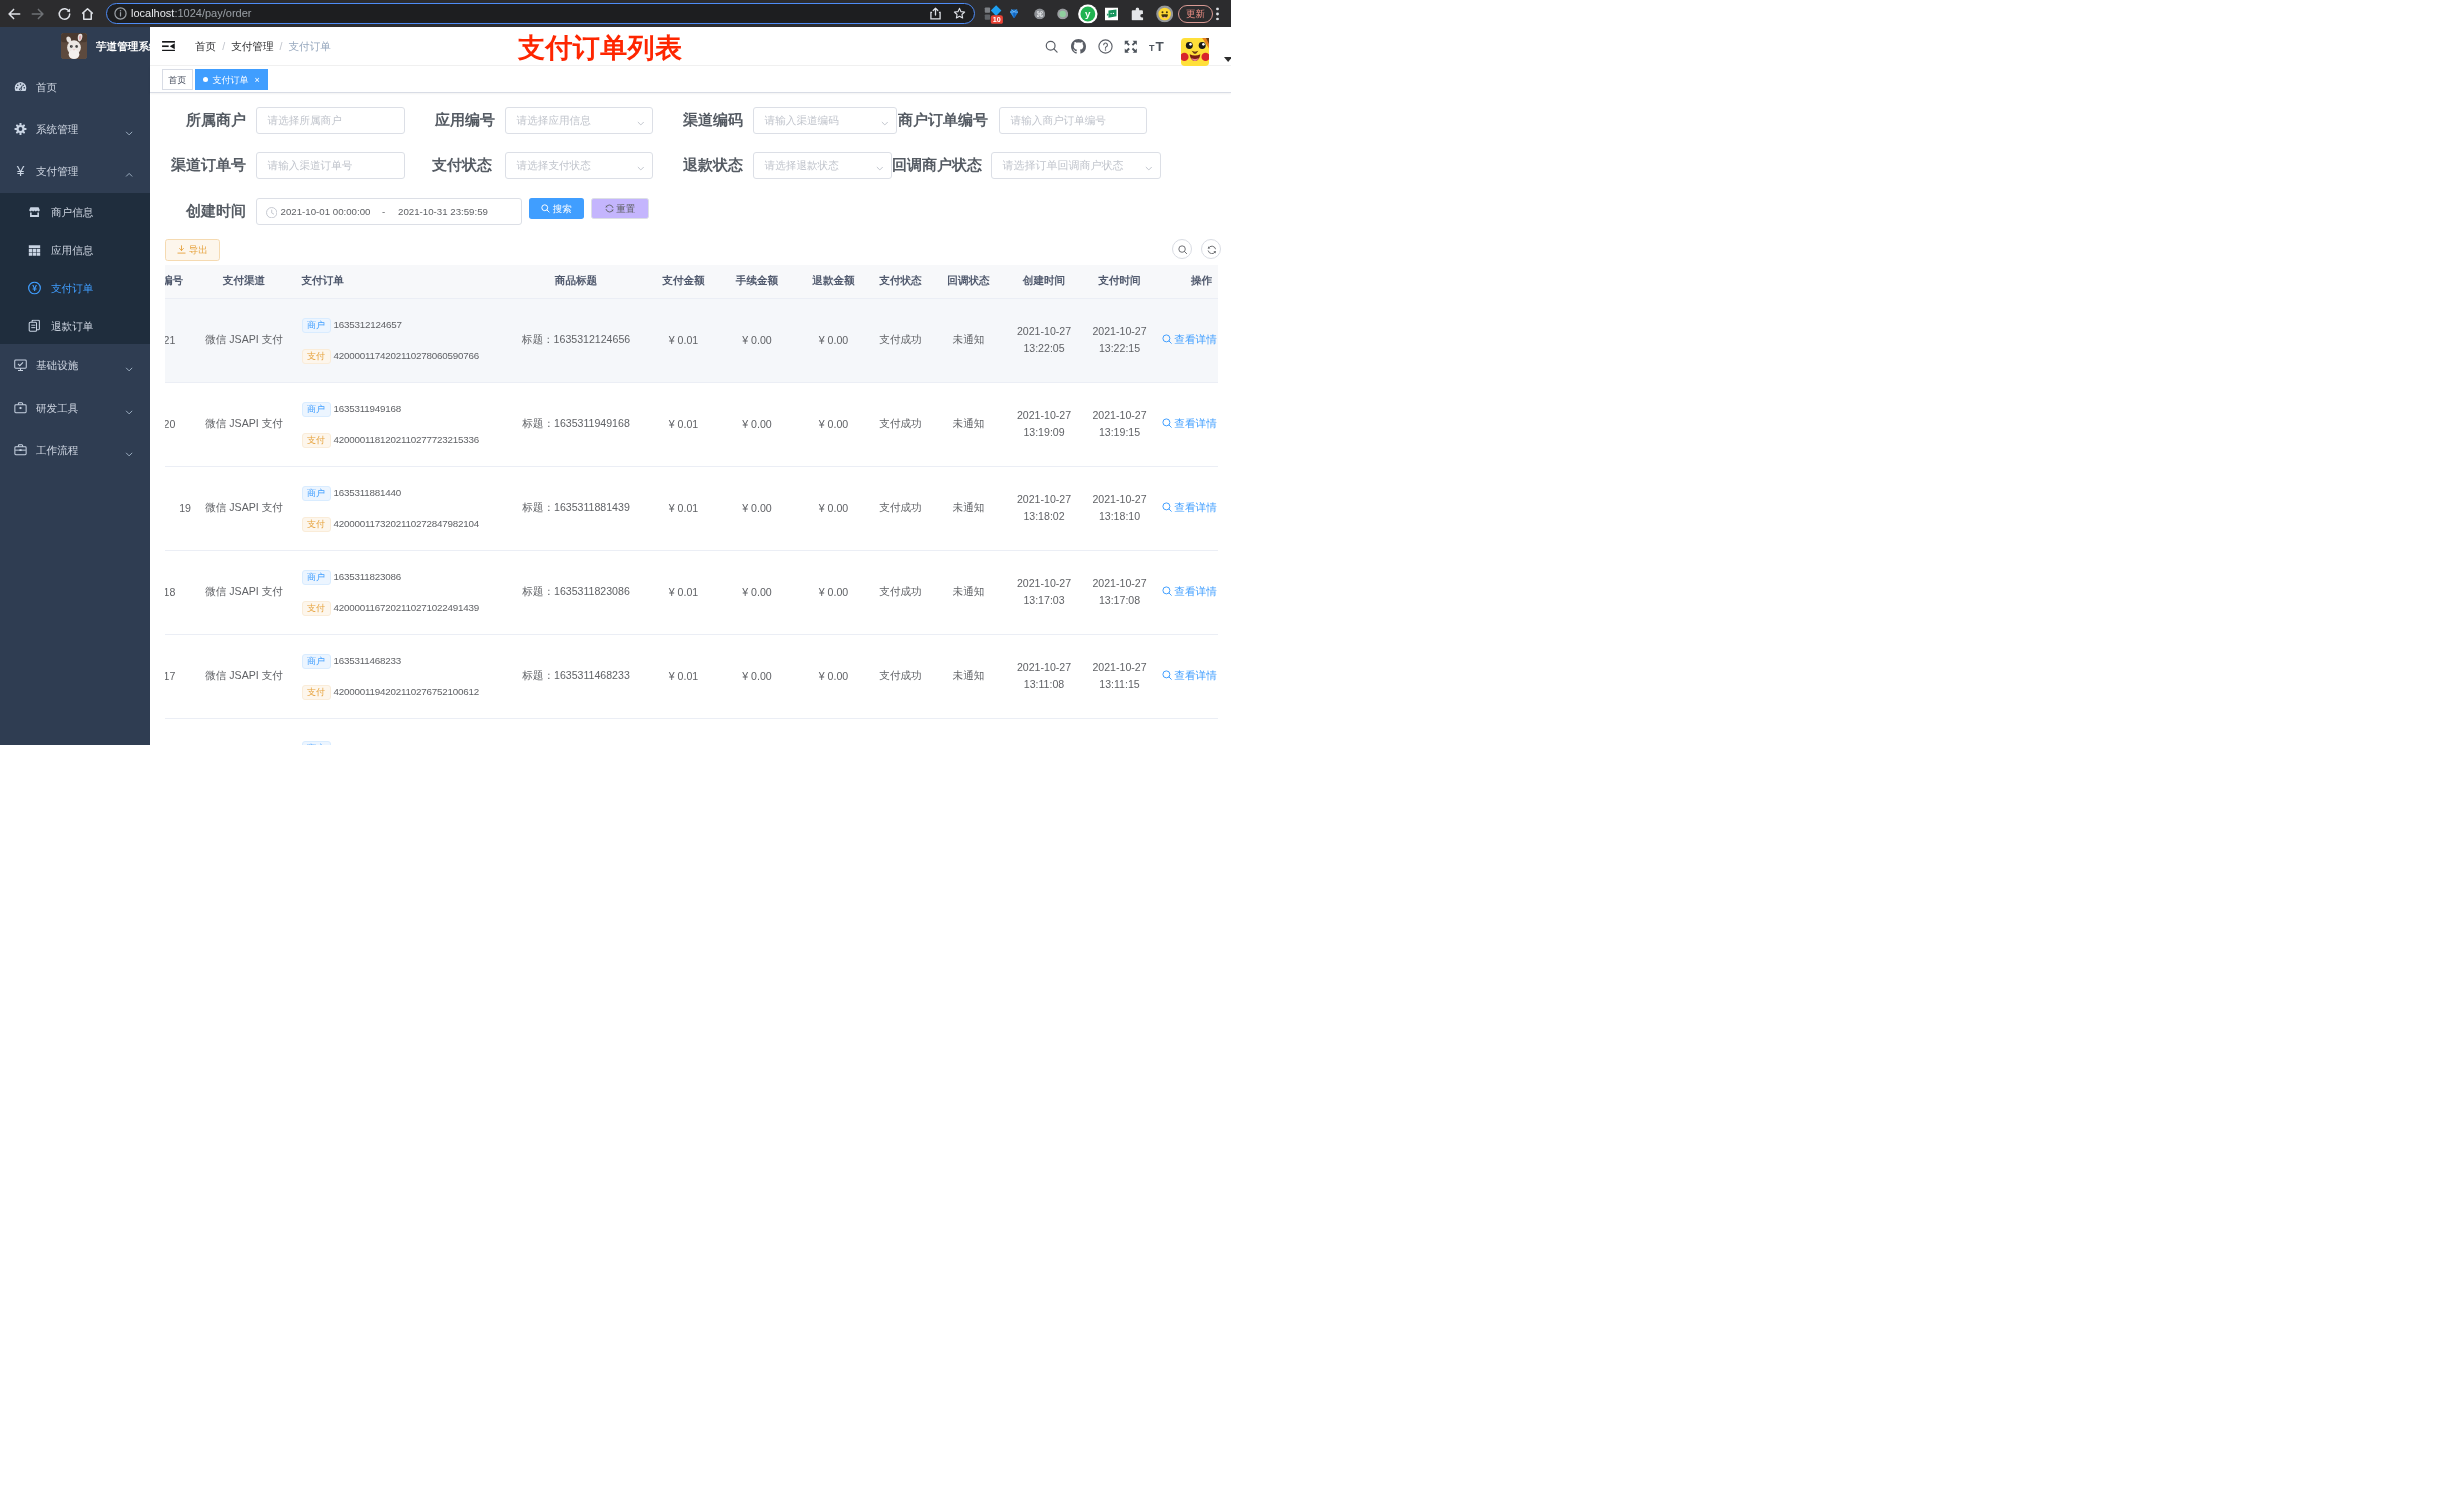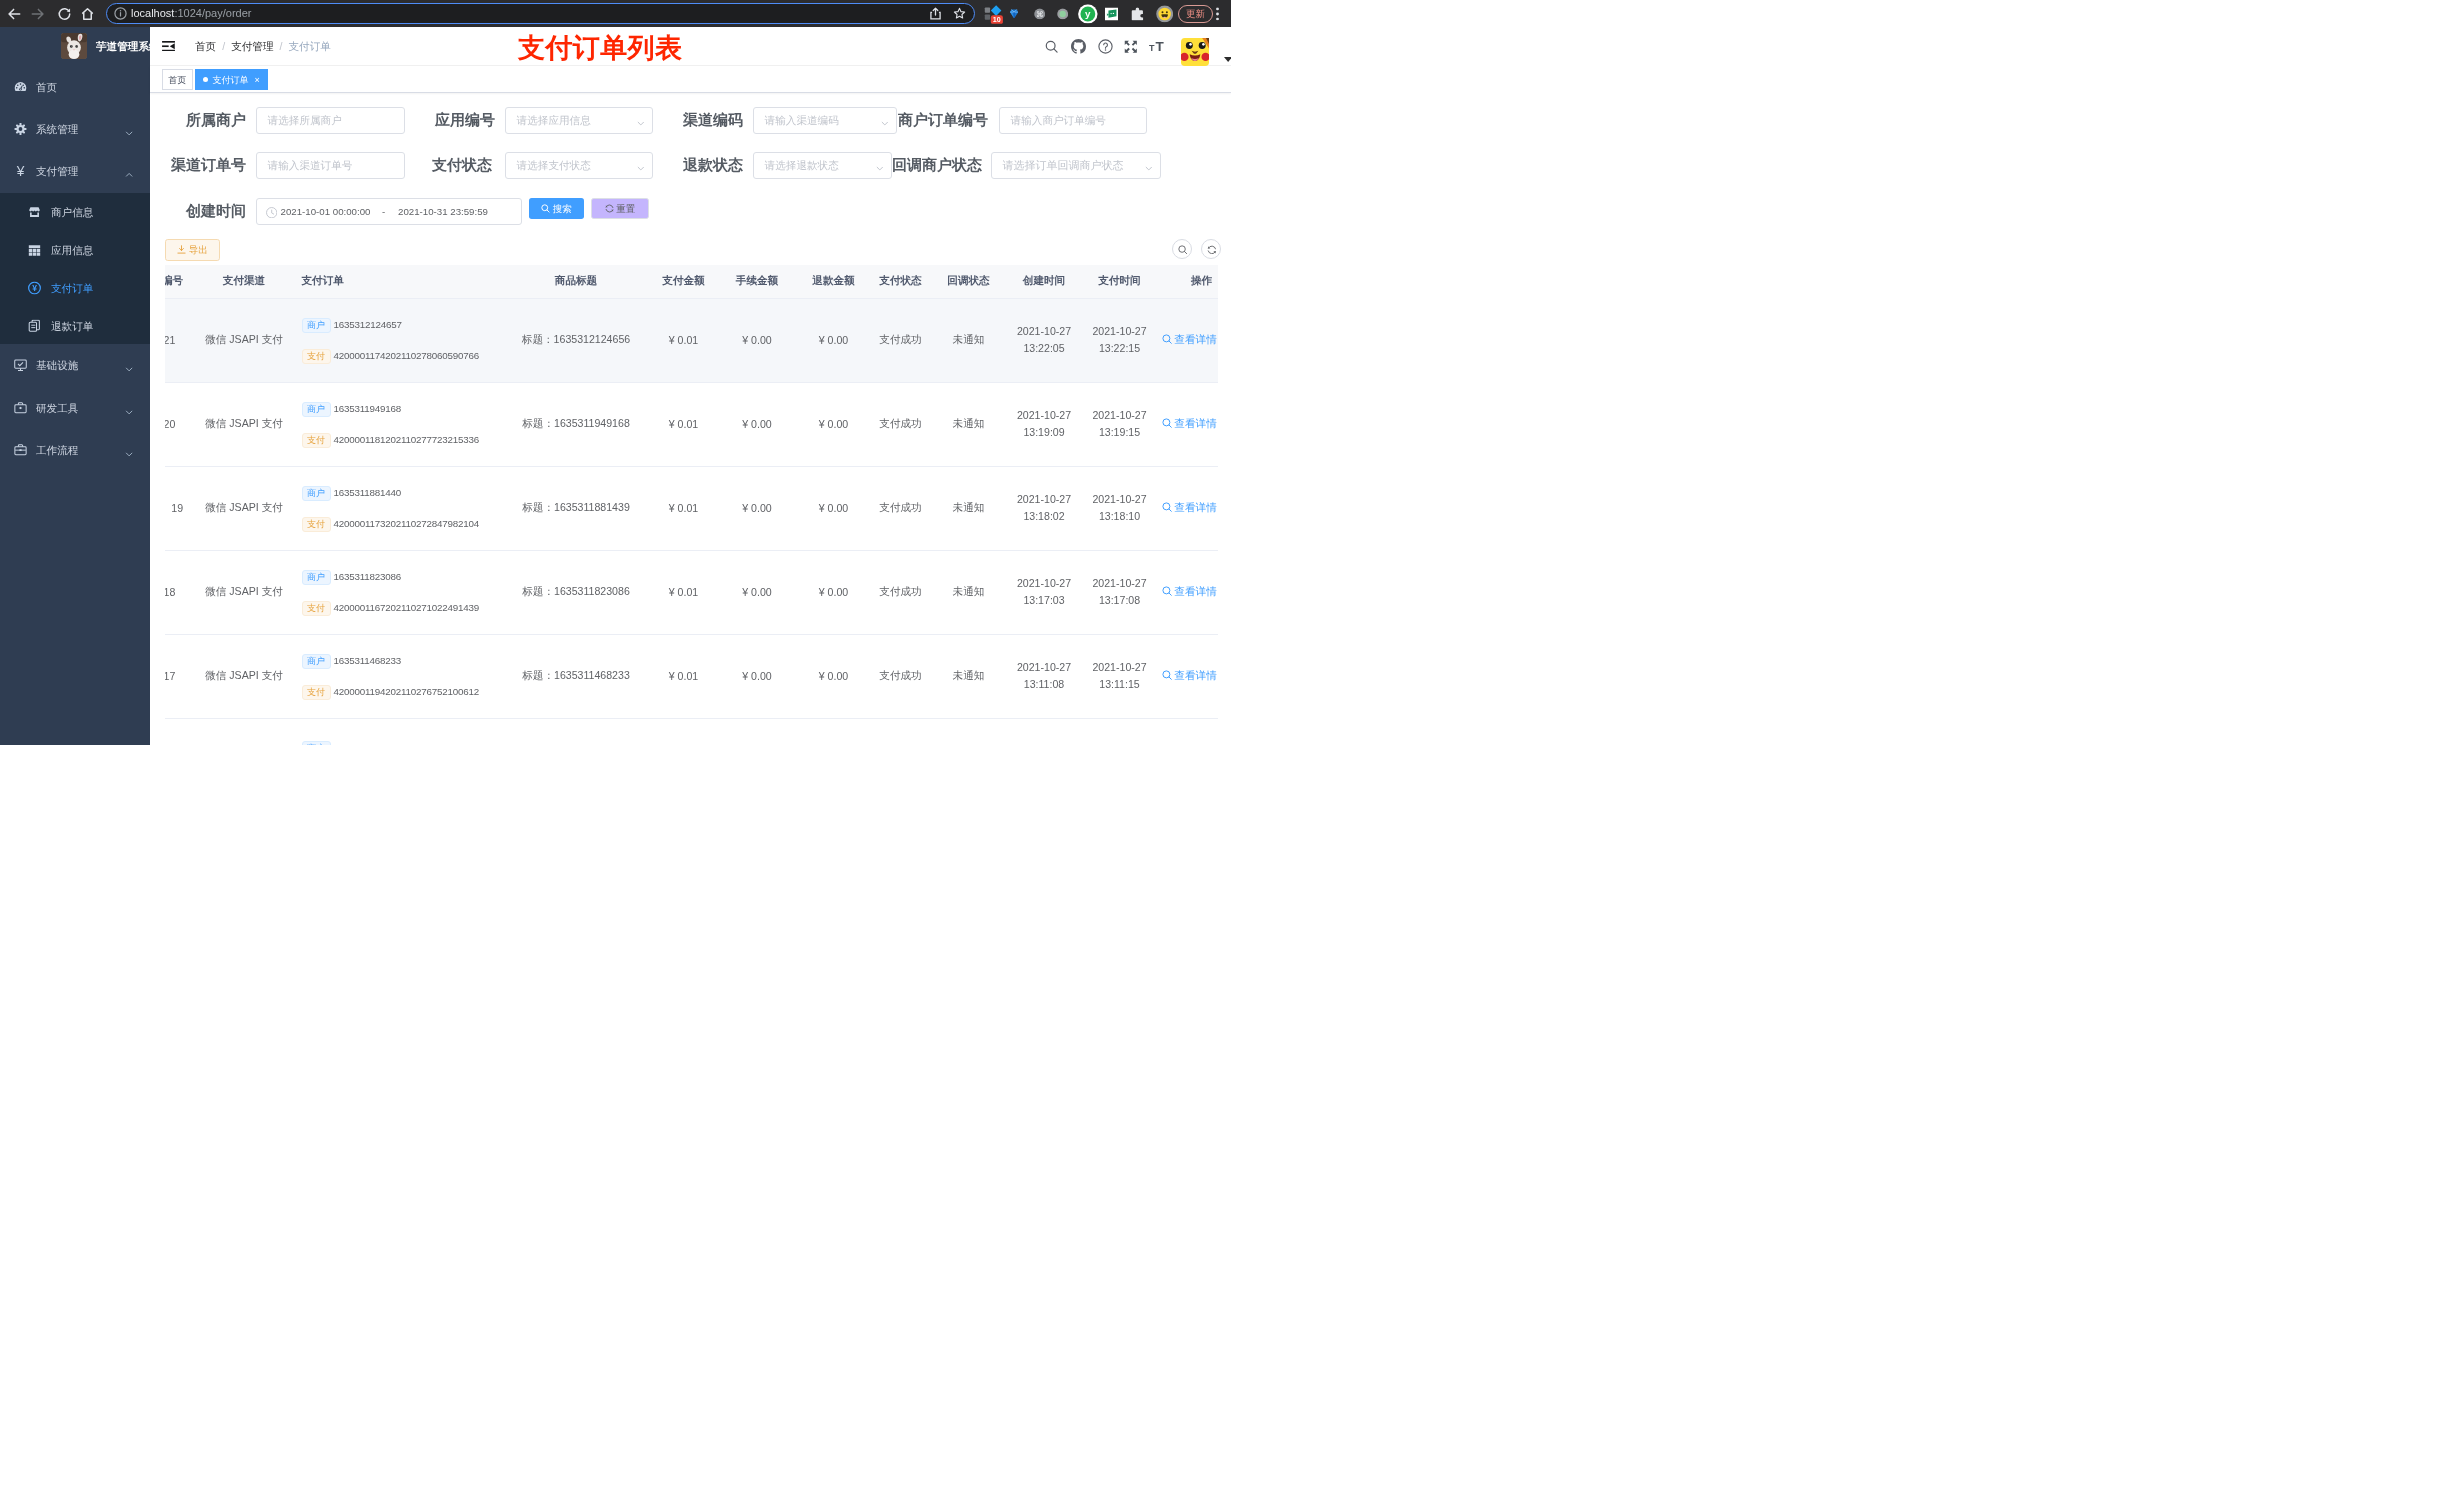--- a/index.html
+++ b/index.html
@@ -491,21 +491,21 @@
           </td>
   <td>
             <div class="dt2">2021-10-27<br>13:19:15</div>
           </td>
   <td style="padding-right:24px;"><span class="oplink"><svg style="position:relative;top:1.5px;margin-right:1.5px;" width="10.6" height="10.6" viewBox="0 0 14 14">
                 <circle cx="5.8" cy="5.8" r="4.6" stroke="#409eff" stroke-width="1.3" fill="none"></circle>
                 <path d="m9.3 9.3 3 3" stroke="#409eff" stroke-width="1.3" stroke-linecap="round"></path>
               </svg>查看详情</span></td>
 </tr>
 <tr>
-  <td style="text-align:center"><span style="display:inline-block;margin-left:-1.5px;">19</span></td>
+  <td style="text-align:right"><span style="display:inline-block;margin-left:-1.5px;">19</span></td>
   <td>微信 JSAPI 支付</td>
   <td class="ocell" style="vertical-align:top;">
     <div class="oline" style="margin-top:19.7px;"><span class="tag blue">商户</span><span class="onum">1635311881440</span></div>
     <div class="oline" style="margin-top:16px;"><span class="tag yel">支付</span><span class="onum">4200001173202110272847982104</span></div>
   </td>
   <td>标题：1635311881439</td>
   <td>¥ 0.01</td>
   <td>¥ 0.00</td>
   <td>¥ 0.00</td>
   <td>支付成功</td>

